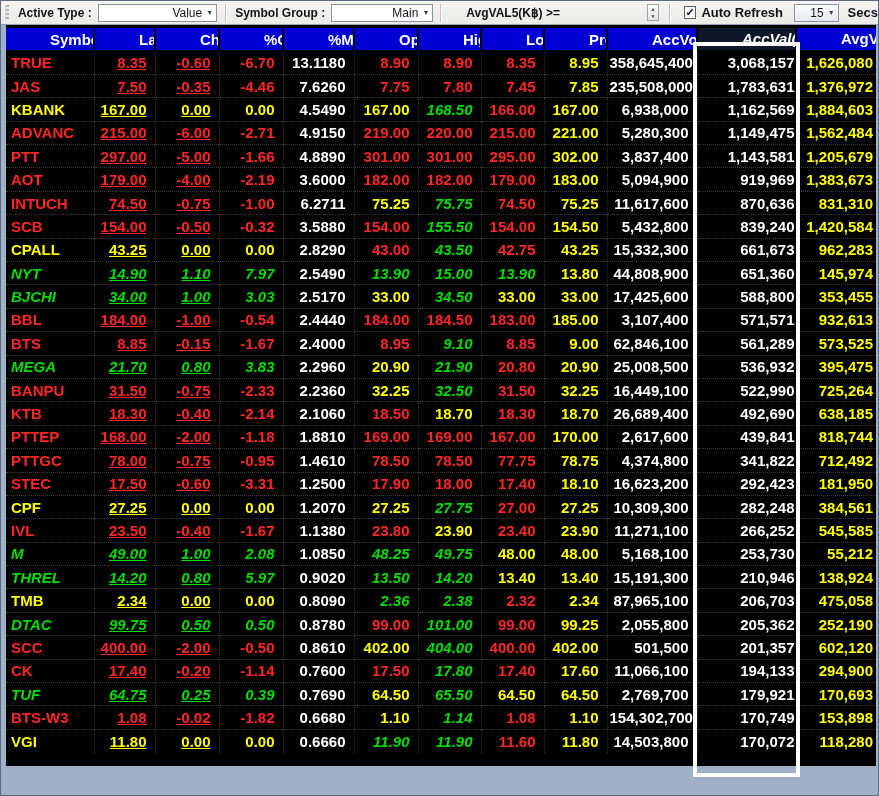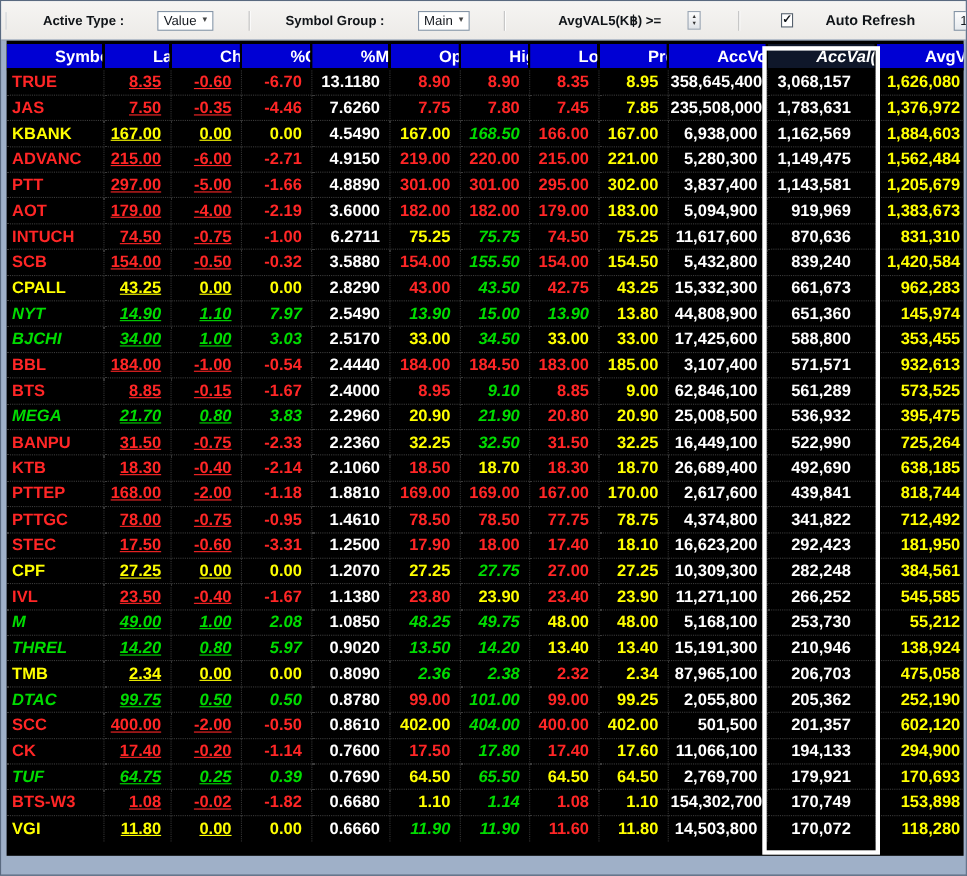--- a/index.html
+++ b/index.html
@@ -16,22 +16,22 @@
   .titlebar .title { font-size:12px; font-weight:bold; color:#0b1524; padding-left:5px; }
   .close-btn { position:absolute; top:1px; right:1px; width:18px; height:15px;
                background:linear-gradient(#7da2f5,#1436b8 55%,#0a2496);
                border:1px solid #e8eefc; border-radius:2px; color:#fff;
                font-size:10px; font-weight:bold; line-height:13px; text-align:center; cursor:pointer; }
   .watermark { position:absolute; top:1px; left:296px; z-index:50; font-size:21px; font-weight:bold;
                color:#f2f5fa; opacity:.9; letter-spacing:.5px; pointer-events:none;
                text-shadow:1px 1px 1px #3a4556, -1px -1px 1px #8895a8; }
 
   
-  .toolbar { height:36px; background:linear-gradient(#f6f5f3,#eceae7);
-             border-bottom:1px solid #97a3b2; display:flex; align-items:center; font-size:12px;gap:24px; }
+  .toolbar { height:24px; background:linear-gradient(#f6f5f3,#eceae7);
+             border-bottom:1px solid #97a3b2; display:flex; align-items:center; font-size:12px; }
   .grip { width:4px; height:16px; margin-left:4px;
           background:repeating-linear-gradient(#aeb6c0 0 2px, transparent 2px 4px);
           border-left:1px solid #cfd4da; cursor:grab; }
   .tb-label { font-weight:bold; color:#101418; white-space:nowrap; }
   .combo { height:18px; background:#fff; border:1px solid #8494a6; display:flex;
            align-items:center; justify-content:flex-end; padding:0 3px 0 5px;
            color:#14181e; cursor:pointer; }
   .combo .chev { font-size:7px; color:#444; margin-left:4px; }
   .vsep { width:0; height:18px; border-left:1px solid #c2c2c2; border-right:1px solid #fdfdfd; }
   .num-input { height:18px; display:flex; align-items:center; justify-content:flex-end; }
@@ -52,21 +52,21 @@
   thead th { height:23px; background:#0000d4; color:#fff; font-size:15px; font-weight:bold;
              text-align:center; border-right:2px solid #000; border-bottom:2px solid #000;
              white-space:nowrap; overflow:hidden; cursor:pointer;padding-left:44px; }
   thead th.sorted { background:#0f172a; font-style:italic; }
   thead th.sorted .sort { font-size:9px; margin-left:3px; font-style:normal; vertical-align:1px; }
   tbody td { height:23.4px; font-size:15px; font-weight:bold; text-align:right;
              padding:0 8px 0 2px; white-space:nowrap; overflow:hidden;
              border-top:1px dotted #3b3b3b; border-right:1px dotted #343434; }
   tbody tr:first-child td { border-top:none; }
   tbody td.col0 { text-align:left; padding-left:5px; }
-  tbody td.col10 { padding-right:22px;margin-left:24px; }
+  tbody td.col10 { padding-right:1px;margin-left:24px; }
   tbody td.col11 { padding-right:5px; border-right:none; }
   .clr-r { color:#ff2626; } .clr-g { color:#00dc00;font-style:italic; }
   .clr-y { color:#ffff00; } .clr-w { color:#ffffff; }
   .u { text-decoration:underline; }
 
   
   .hl-box { position:absolute; left:692px; top:41px; width:107px; height:735px;
             border:4px solid #ffffff; pointer-events:none; z-index:20; }
 </style>
 </head>

